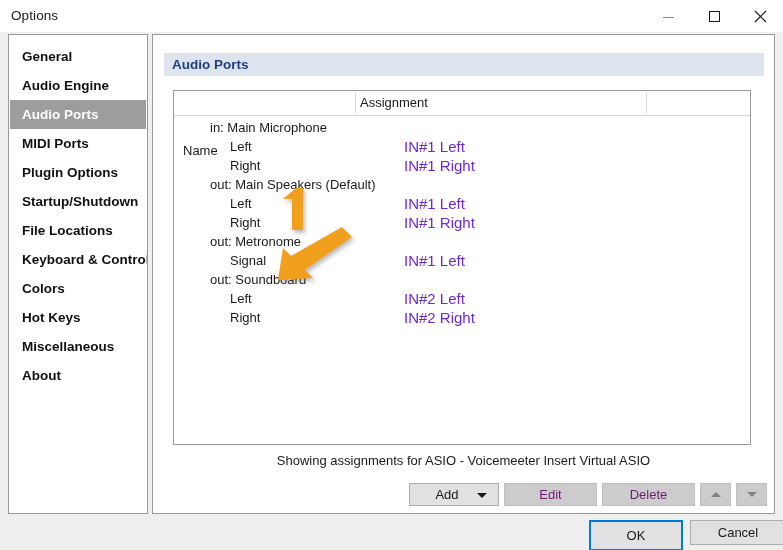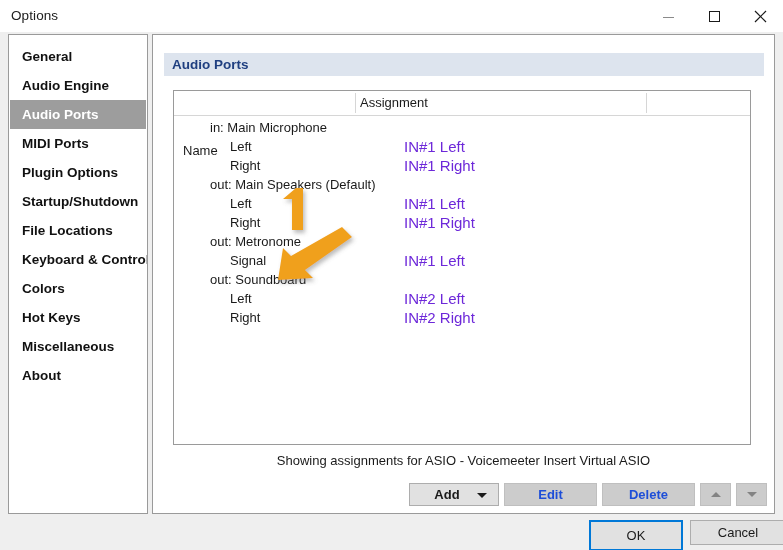--- a/index.html
+++ b/index.html
@@ -226,26 +226,25 @@
     background: #e1e1e1;
     font-family: "Liberation Sans", sans-serif;
     font-size: 13px;
     color: #1a1a1a;
     display: flex;
     align-items: center;
     justify-content: center;
     box-sizing: border-box;
     cursor: default;
     padding: 0;
-    font-weight: bold;
   }
   .btn.disabled {
     background: #cccccc;
     border-color: #bfbfbf;
-    color: #1d4ed8;
+    color: #701a75;
   }
   .btn-add { width: 90px; position: relative; }
   .btn-add .lbl { margin-right: 14px; }
   .btn-add .caret {
     position: absolute;
     right: 11px;
     top: 9px;
     width: 0; height: 0;
     border-left: 5px solid transparent;
     border-right: 5px solid transparent;

